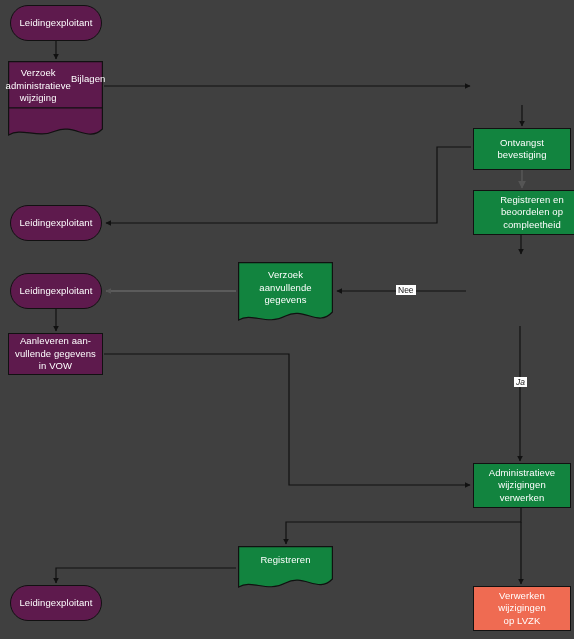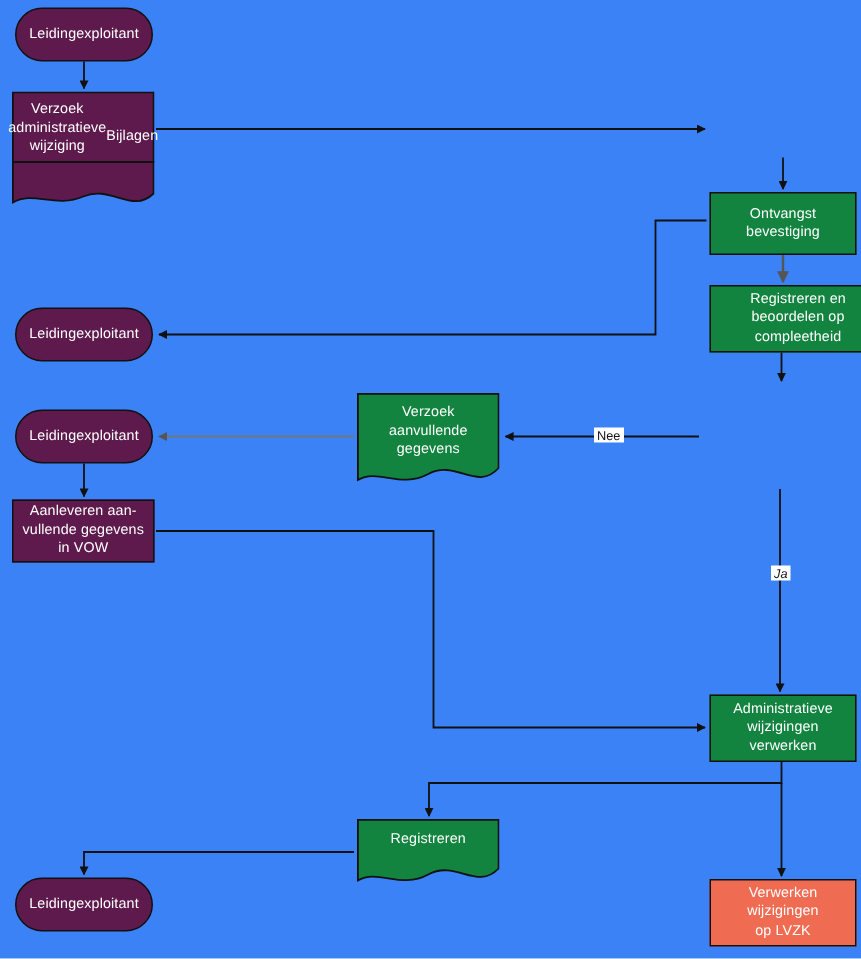--- a/index.html
+++ b/index.html
@@ -7,21 +7,21 @@
     padding: 0;
     background: #ffffff;
   }
   body {
     font-family: "Liberation Sans", sans-serif;
   }
   #flowchart-canvas {
     position: relative;
     width: 574px;
     height: 639px;
-    background: #3b82f6;
+    background: #404040;
     overflow: hidden;
   }
   #flow-svg {
     position: absolute;
     left: 0;
     top: 0;
     width: 574px;
     height: 639px;
   }
   .node {
@@ -172,21 +172,21 @@
   </div>
 
   <div class="node shape-multidoc" style="left:8px; top:61px; width:95px; height:79px;">
     <svg class="doc-svg" viewBox="0 0 95 79" preserveAspectRatio="none" xmlns="http://www.w3.org/2000/svg">
       <path d="M0.6,0.6 H94.4 V47 H0.6 Z" fill="#5E1A4D" stroke="#111111" stroke-width="1.2"></path>
       <path d="M0.6,47 H94.4 V68 C80,82 66,62 47.5,70 C29,78 14,66 0.6,74 Z" fill="#5E1A4D" stroke="#111111" stroke-width="1.2"></path>
     </svg>
     <span class="md-top" style="margin-top:6px;">Verzoek
 administratieve
 wijziging</span>
-    <span class="md-bottom" style="margin-top:24px;">Bijlagen</span>
+    <span class="md-bottom" style="margin-top:12px;">Bijlagen</span>
   </div>
 
 
   <div class="node shape-process" style="left:473px; top:128px; width:98px; height:42px; background:#12843F;">
     <span class="node-label">Ontvangst
 bevestiging</span>
   </div>
 
   <div class="node shape-process" style="left:473px; top:190px; width:118px; height:45px; background:#12843F;">
     <span class="node-label">Registreren en

